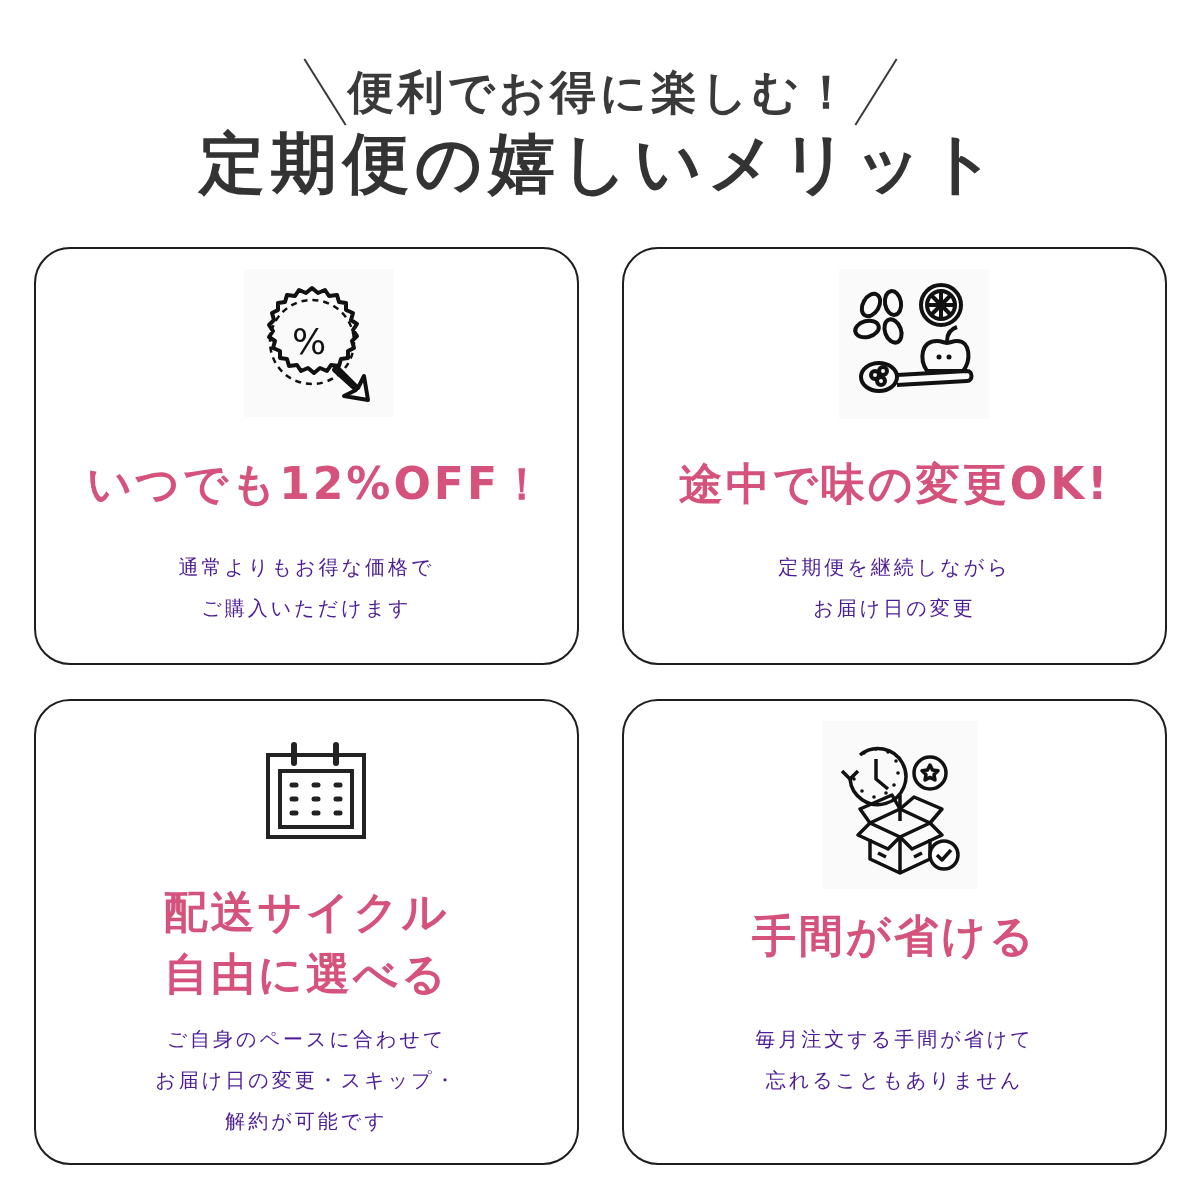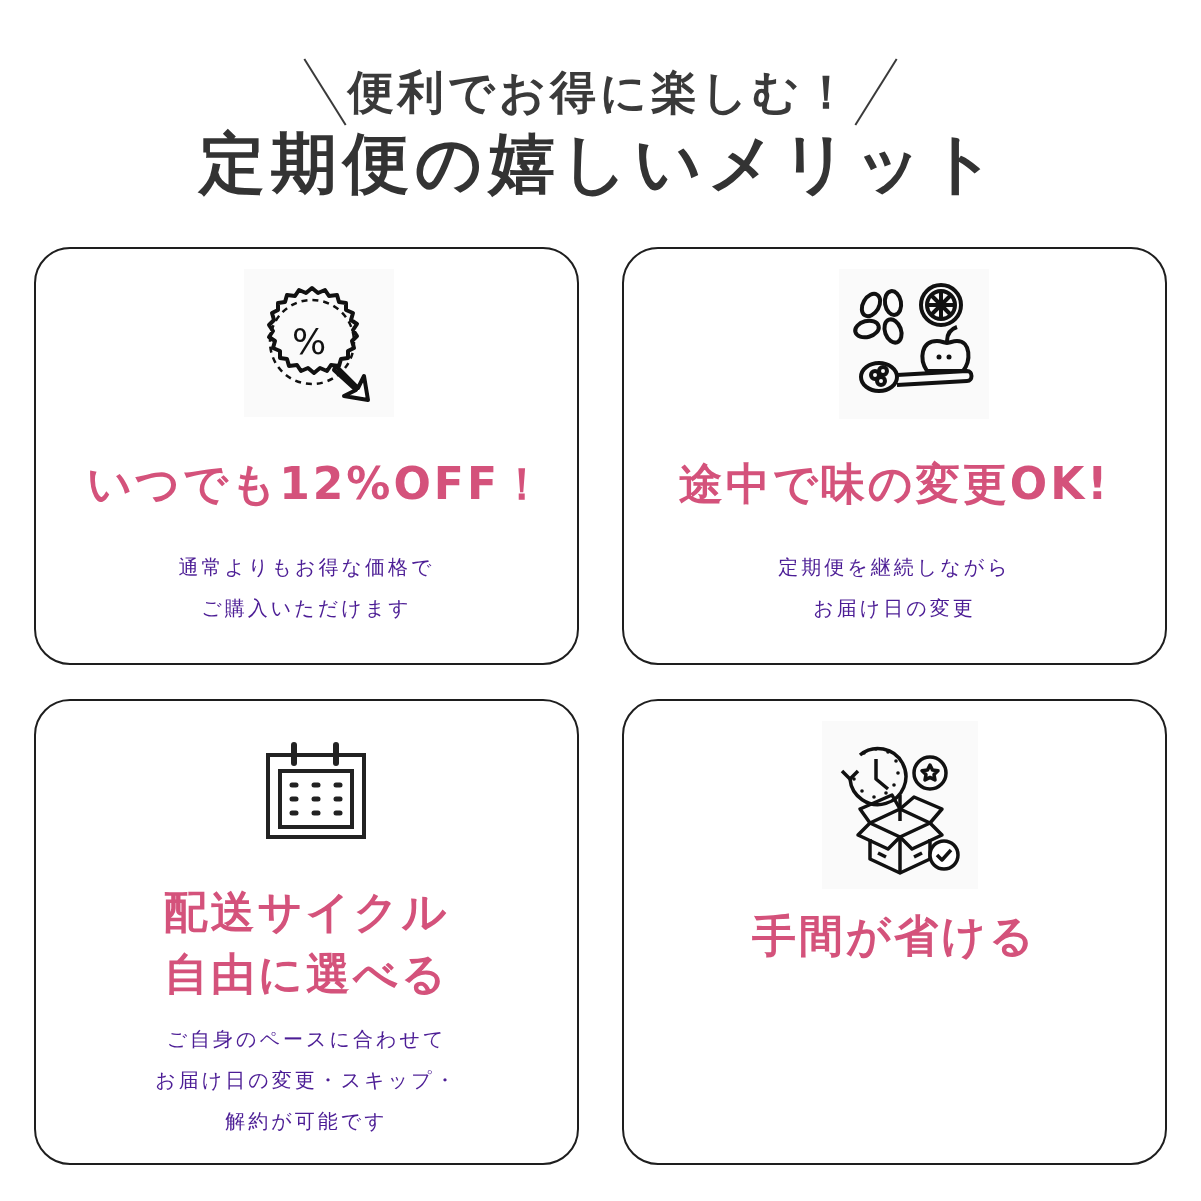--- a/index.html
+++ b/index.html
@@ -165,14 +165,16 @@
           <circle cx="32" cy="56" r="1.8"></circle>
           <circle cx="24" cy="44" r="1.8"></circle>
         <circle cx="34" cy="18" r="1.8"></circle>
       </g>
     </svg>
   </div>
   <div class="card-title">
     <span class="line">手間が省ける</span>
   </div>
   <div class="card-desc">
+    <span class="line">毎月注文する手間が省けて</span>
+    <span class="line">忘れることもありません</span>
   </div>
 </div>
 
 </body></html>

